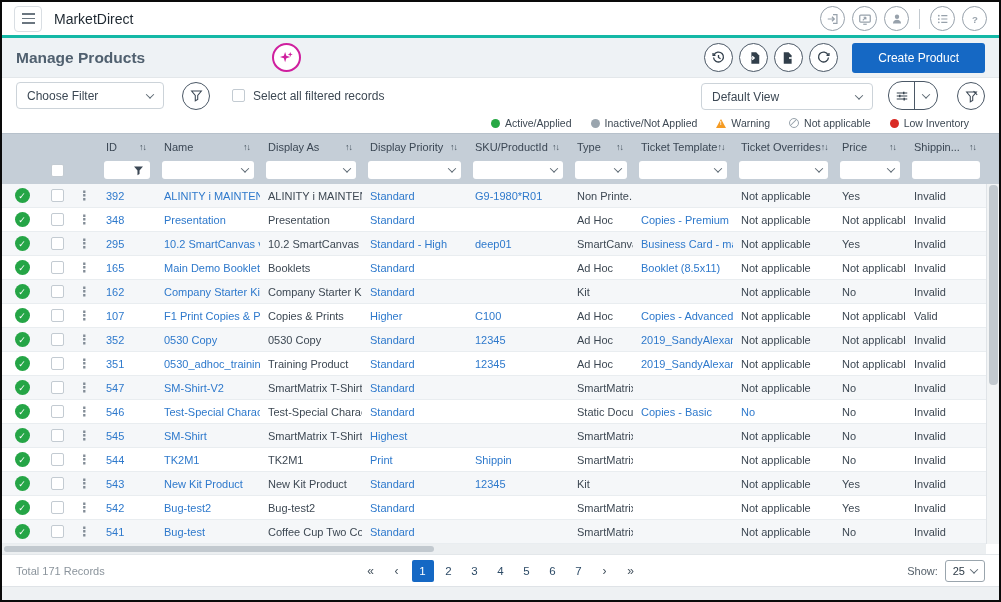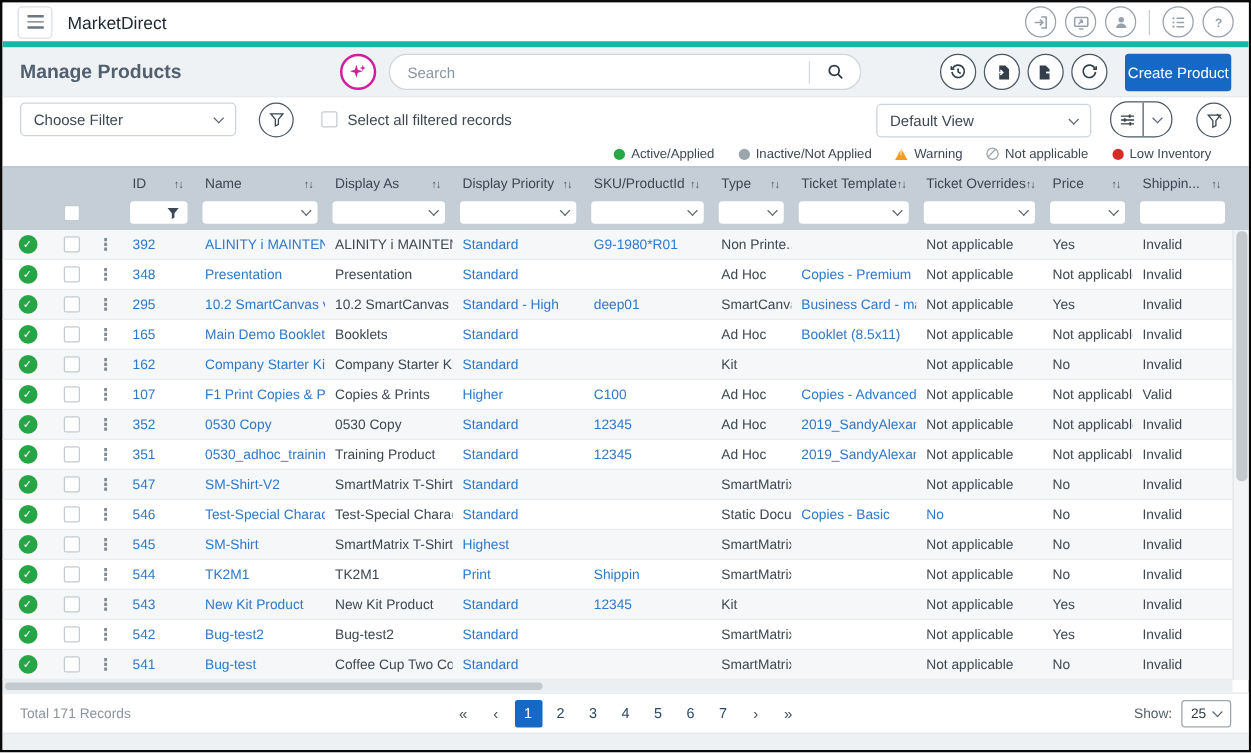--- a/index.html
+++ b/index.html
@@ -1,45 +1,45 @@
 <!DOCTYPE html>
 <html><head>
 <meta charset="utf-8">
 <style>
   * { box-sizing: border-box; margin: 0; padding: 0; }
   html,body { background:#fff; }
   body { font-family: "Liberation Sans", "DejaVu Sans", sans-serif; }
   .frame { width:1001px; height:602px; border:2px solid #0a0a0a; background:#fff; display:flex; flex-direction:column; overflow:hidden; }
 
   
-  .topbar { height:36px; display:flex; align-items:center; padding:0 12px; background:#fff; border-bottom:5px solid #14b8a6; flex:none; }
+  .topbar { height:36px; display:flex; align-items:center; padding:0 12px; background:#fff; border-bottom:3px solid #14b8a6; flex:none; }
   .menu-btn { width:28px; height:26px; border:1px solid #d9dee3; border-radius:4px; background:#fff; display:flex; flex-direction:column; justify-content:center; align-items:center; gap:3px; cursor:pointer; }
   .menu-btn i { display:block; width:13px; height:1.6px; background:#6b7680; }
   .brand { margin-left:12px; font-size:14px; color:#1d2730; }
   .topbar-icons { margin-left:auto; display:flex; align-items:center; gap:7px; }
   .cbtn { width:25px; height:25px; border-radius:50%; border:1.4px solid #97a1ab; background:#fff; display:flex; align-items:center; justify-content:center; cursor:pointer; padding:0; }
   .vdiv { width:1px; height:20px; background:#c2c9cf; margin:0 3px; }
 
   
   .toolbar { height:40px; background:#eef2f5; display:flex; align-items:center; padding:0 14px; border-bottom:1px solid #e3e7ea; flex:none; }
   .page-title { font-size:15.5px; font-weight:bold; color:#50606f; width:256px; flex:none; }
   .ai-btn { width:29px; height:29px; border-radius:50%; background:#fff; border:2px solid #cf1f9e; display:flex; align-items:center; justify-content:center; cursor:pointer; flex:none; }
   .searchbox { margin-left:10px; width:378px; height:29px; background:#fff; border:1px solid #cfd5da; border-radius:15px; display:flex; align-items:center; overflow:hidden; flex:none; }
   .searchbox input { flex:1; border:none; outline:none; font-size:12px; padding:0 14px; color:#3d4853; background:transparent; font-family:inherit; }
   .searchbox input::placeholder { color:#8b959e; }
   .sdiv { width:1px; height:18px; background:#d7dce0; }
   .search-btn { width:40px; height:100%; border:none; background:transparent; display:flex; align-items:center; justify-content:center; cursor:pointer; }
   .toolbar-actions { margin-left:auto; display:flex; align-items:center; gap:6px; }
   .abtn { width:29px; height:29px; border-radius:50%; border:1.5px solid #4b5866; background:#fff; display:flex; align-items:center; justify-content:center; cursor:pointer; padding:0; }
-  .create-btn { margin-left:8px; height:30px; padding:0 2px; background:#1568c4; color:#fff; border:none; border-radius:3px; font-size:12px; cursor:pointer; font-family:inherit; }
+  .create-btn { margin-left:8px; height:30px; padding:0 26px; background:#1568c4; color:#fff; border:none; border-radius:3px; font-size:12px; cursor:pointer; font-family:inherit; }
 
   
   .filterbar { height:35px; background:#fff; display:flex; align-items:center; padding:0 14px; flex:none; }
   .sel { display:flex; align-items:center; justify-content:space-between; background:#fff; border:1px solid #ccd3d9; border-radius:4px; height:27px; padding:0 10px; font-size:12px; color:#3c4854; cursor:pointer; }
-  .sel-filter { width:173px; }
+  .sel-filter { width:148px; }
   .sel-view { width:172px; }
   .chev { display:inline-block; width:6px; height:6px; border-right:1.6px solid #5c6872; border-bottom:1.6px solid #5c6872; transform:rotate(45deg) translate(-1px,-1px); }
   .fcircle { width:28px; height:28px; margin-left:18px; border-radius:50%; border:1.4px solid #4b5866; background:#fff; display:flex; align-items:center; justify-content:center; cursor:pointer; padding:0; }
   .selall { display:flex; align-items:center; gap:8px; margin-left:22px; font-size:12px; color:#3d4853; }
   .cb { width:13px; height:13px; border:1px solid #c3cbd2; border-radius:2px; background:#fff; cursor:pointer; flex:none; }
   .filter-right { margin-left:auto; display:flex; align-items:flex-end; gap:15px; }
   .split { display:flex; height:29px; border:1.4px solid #4b5866; border-radius:14px; overflow:hidden; background:#fff; }
   .split > button { border:none; background:transparent; display:flex; align-items:center; justify-content:center; cursor:pointer; padding:0; }
   .split .sl { width:26px; border-right:1.4px solid #4b5866; }
   .split .sr { width:22px; }
@@ -142,30 +142,20 @@
   </header>
 
   <div class="toolbar">
     <h1 class="page-title">Manage Products</h1>
     <button class="ai-btn">
       <svg width="15" height="15" viewBox="0 0 16 16">
           <path d="M6.5 2 7.8 6.2 12 7.5 7.8 8.8 6.5 13 5.2 8.8 1 7.5 5.2 6.2Z" fill="#cf1f9e"></path>
           <path d="M12 2l.7 2 2 .7-2 .7-.7 2-.7-2-2-.7 2-.7Z" fill="#cf1f9e"></path>
         </svg>
     </button>
-    <div class="searchbox">
-      <input placeholder="Search" style="">
-      <span class="sdiv"></span>
-      <button class="search-btn">
-        <svg width="15" height="15" viewBox="0 0 16 16">
-            <circle cx="6.8" cy="6.8" r="4.2" fill="none" stroke="#2c3944" stroke-width="1.5"></circle>
-            <path d="M10 10l3.6 3.6" stroke="#2c3944" stroke-width="1.5"></path>
-          </svg>
-      </button>
-    </div>
     <div class="toolbar-actions">
       <button class="abtn">
         <svg width="15" height="15" viewBox="0 0 16 16">
             <path d="M3.2 5.2A5.3 5.3 0 1 1 2.7 8" fill="none" stroke="#323f4b" stroke-width="1.4"></path>
             <path d="M2.2 3.2v2.6h2.6" fill="none" stroke="#323f4b" stroke-width="1.4"></path>
             <path d="M8 5.2V8l2.2 1.4" fill="none" stroke="#323f4b" stroke-width="1.4"></path>
           </svg>
       </button>
       <button class="abtn">
         <svg width="14" height="14" viewBox="0 0 16 16">

